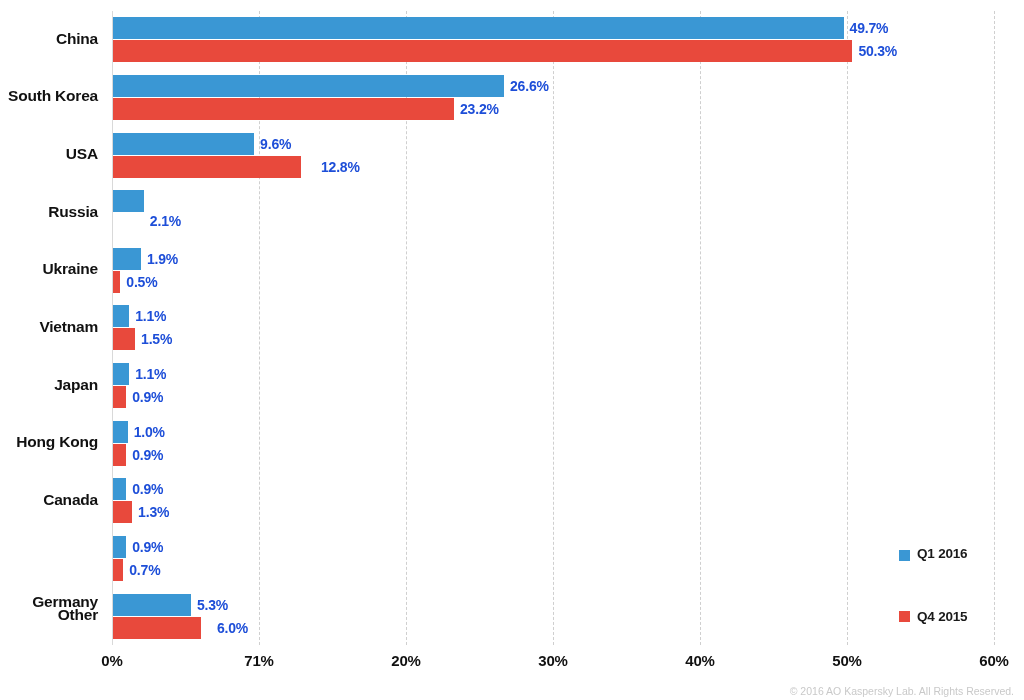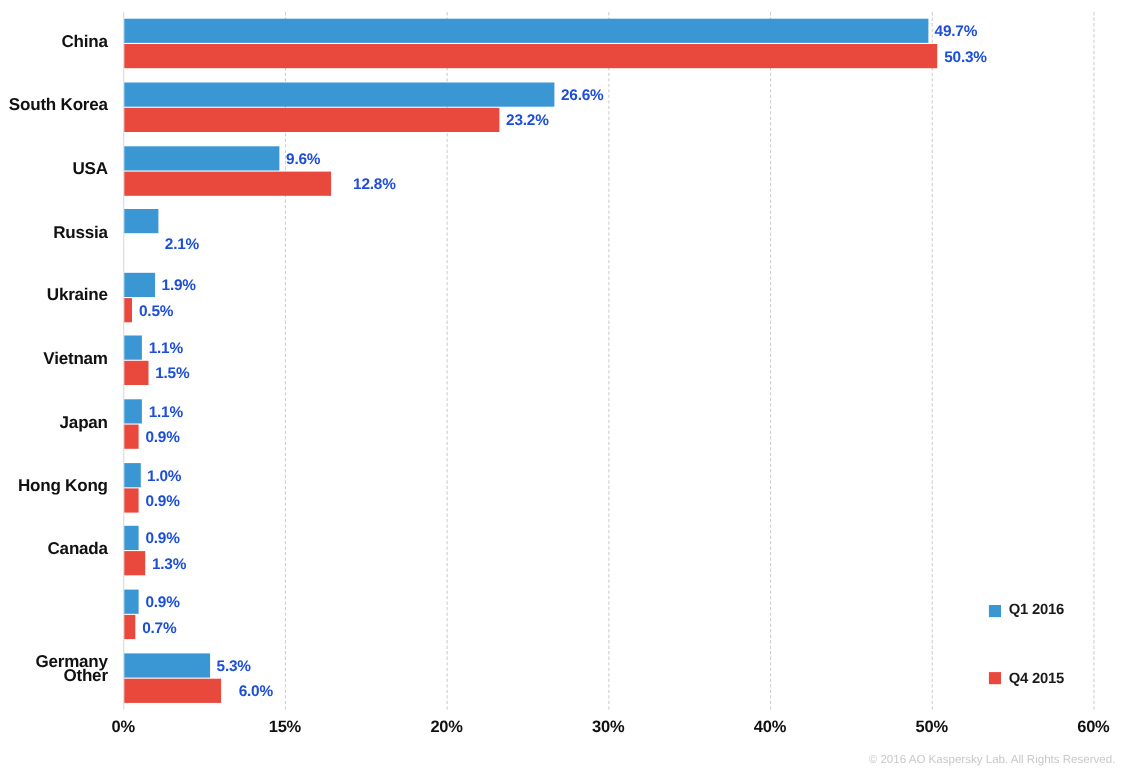--- a/index.html
+++ b/index.html
@@ -260,21 +260,21 @@
       <div class="cat-label" style="top: 260.364px; left: 0px; right: auto; width: 98px; position: absolute;">Ukraine</div>
       <div class="cat-label" style="top: 318px; left: 0px; right: auto; width: 98px; position: absolute;">Vietnam</div>
       <div class="cat-label" style="top: 375.636px; left: 0px; right: auto; width: 98px; position: absolute;">Japan</div>
       <div class="cat-label" style="top: 433.273px; left: 0px; right: auto; width: 98px; position: absolute;">Hong Kong</div>
       <div class="cat-label" style="top: 490.909px; left: 0px; right: auto; width: 98px; position: absolute;">Canada</div>
       <div class="cat-label" style="top: 548.545px; left: 0px; right: auto; width: 98px; position: absolute; margin-top: 44px;">Germany</div>
       <div class="cat-label" style="top: 606.182px; left: 0px; right: auto; width: 98px; position: absolute;">Other</div>
     </div>
   <div id="xticks-layer">
       <div class="xtick" style="left: 112px;">0%</div>
-      <div class="xtick" style="left: 259px;">15%</div>
+      <div class="xtick" style="left: 259px;">71%</div>
       <div class="xtick" style="left: 406px;">20%</div>
       <div class="xtick" style="left: 553px;">30%</div>
       <div class="xtick" style="left: 700px;">40%</div>
       <div class="xtick" style="left: 847px;">50%</div>
       <div class="xtick" style="left: 994px;">60%</div>
     </div>
   <div id="legend-layer">
       <div class="legend-entry" style="left: 899px; top: 546px; align-items: flex-end;">
         <span class="legend-swatch" style="background: rgb(58, 151, 212);"></span>
         <span class="legend-label">Q1 2016</span>

